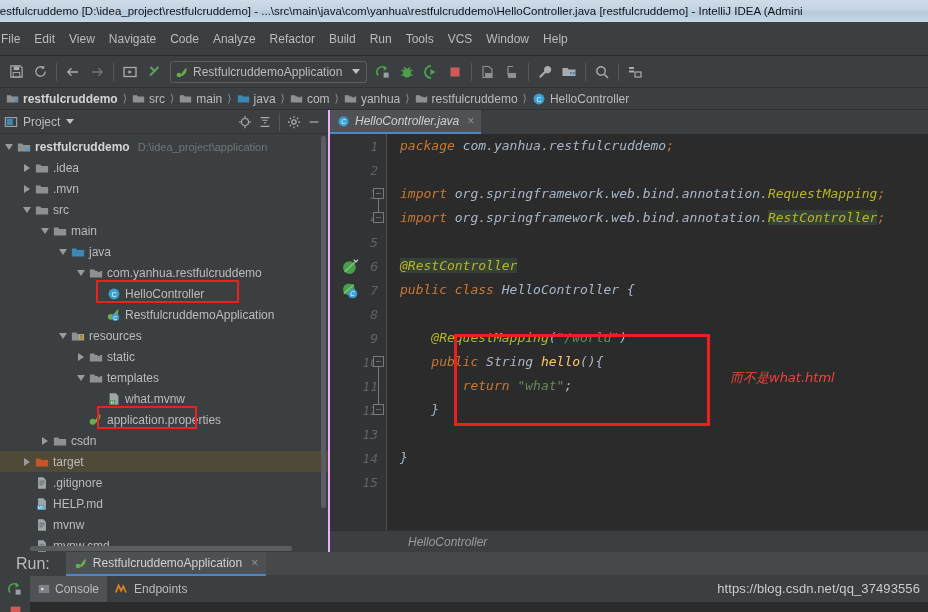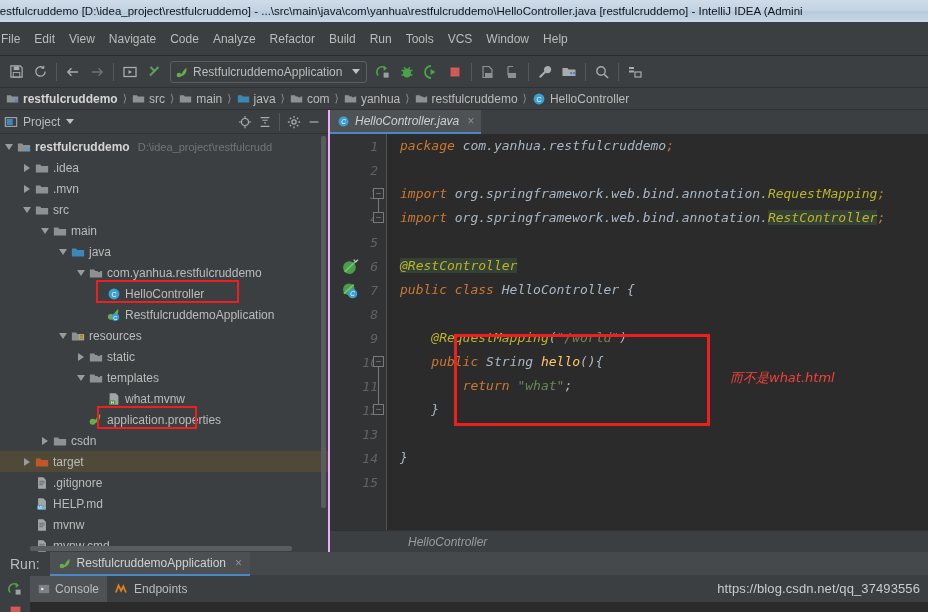--- a/index.html
+++ b/index.html
@@ -217,21 +217,21 @@
     font-size: 12px; color: #9a9c9e;
     border-top: 1px solid #2f3133;
   }
 
   
   .runpanel { height: 66px; background: #3c3f41; position: relative; }
   .run-tabbar {
     height: 24px; display: flex; align-items: stretch;
     background: #3c3f41;
   }
-  .run-label { color: #bbbbbb; font-size: 14px; display:flex; align-items:center; padding: 0 10px; text-align: center; }
+  .run-label { color: #bbbbbb; font-size: 16px; display:flex; align-items:center; padding: 0 16px; text-align: center; }
   .run-tab {
     display: flex; align-items: center; gap: 5px;
     padding: 0 8px; background: #4c5052;
     font-size: 12px; color: #d0d0d0;
     border-bottom: 2px solid #4a88c7;
     white-space: nowrap;
   }
   .run-tab .x { color: #8d9194; margin-left: 4px; }
   .run-rest { flex: 1; background: #46494b; border-bottom: 1px solid #3c3f41; }
   .subtabbar { height: 26px; display: flex; align-items: stretch; background: #3c3f41; }
@@ -512,21 +512,21 @@
           <span class="tw">
               <span class="tri-d"></span>
             </span>
           <span class="ic">
               <svg width="14" height="14" viewBox="0 0 16 16">
                 <path d="M1 4h5l1.2 1.6H15V13H1z" fill="#8d9194"></path>
                 <rect x="11" y="9" width="3.3" height="3.3" fill="#4a9fd4"></rect>
               </svg>
             </span>
           <span class="lb" style="font-weight:bold;color:#d4d4d4">restfulcruddemo</span>
-          <span class="sub">D:\idea_project\restfulcrudd</span>
+          <span class="sub">D:\idea_project\application</span>
         </div>
 
         <div class="node" style="padding-left:20px">
           <span class="tw">
               <span class="tri-r"></span>
             </span>
           <span class="ic">
               <svg width="14" height="14" viewBox="0 0 16 16">
                 <path d="M1 4h5l1.2 1.6H15V13H1z" fill="#8d9194"></path>
               </svg>

